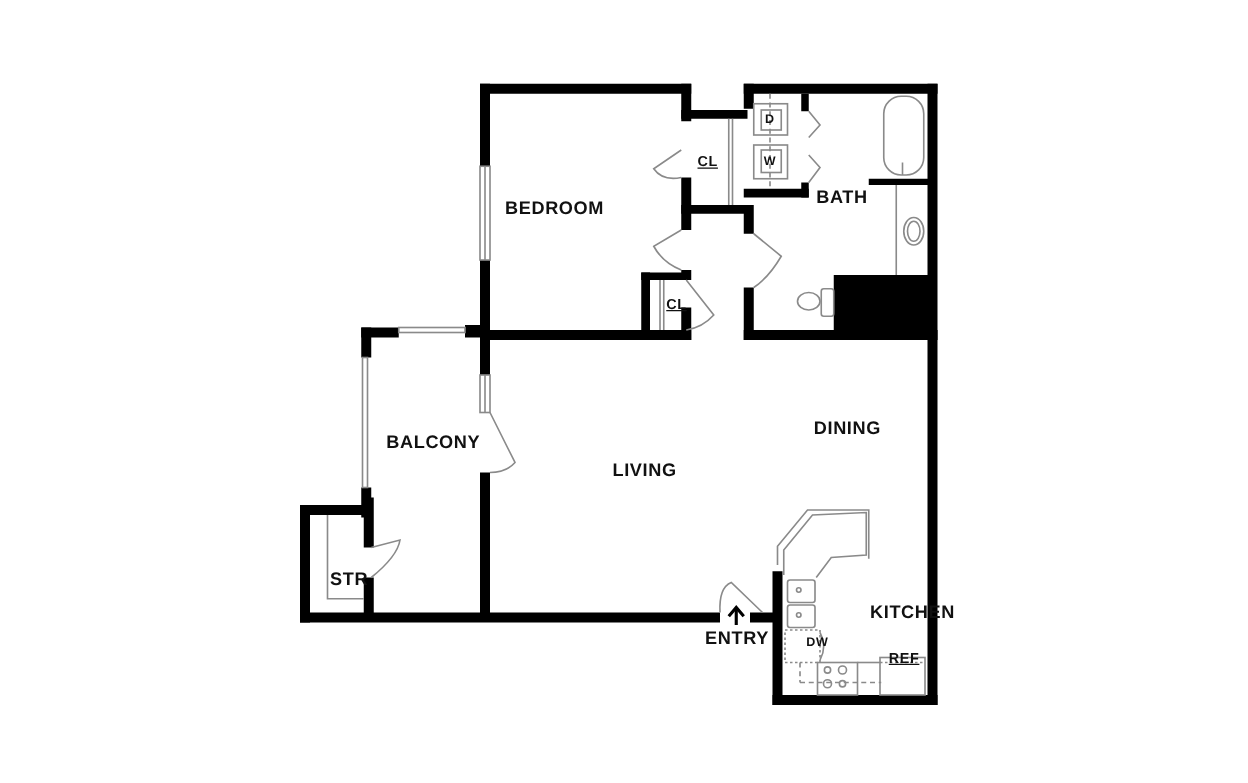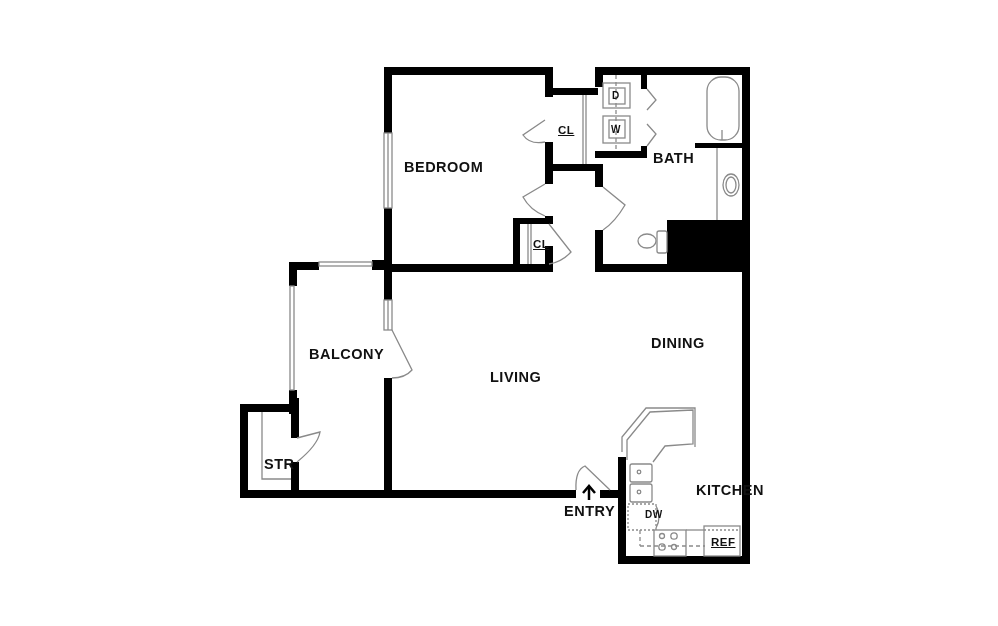--- a/index.html
+++ b/index.html
@@ -141,14 +141,14 @@
 <div class="lbl sm" style="left:533px;top:238px;">CL</div>
 <div class="lbl" style="left:653px;top:150px;">BATH</div>
 <div class="lbl xs" style="left:612px;top:90px;">D</div>
 <div class="lbl xs" style="left:611px;top:124px;">W</div>
 <div class="lbl" style="left:309px;top:346px;">BALCONY</div>
 <div class="lbl" style="left:264px;top:456px;">STR</div>
 <div class="lbl" style="left:458px;top:369px;margin-left:32px;">LIVING</div>
 <div class="lbl" style="left:641px;top:335px;margin-left:10px;">DINING</div>
 <div class="lbl" style="left:696px;top:482px;">KITCHEN</div>
 <div class="lbl xs" style="left:632px;top:509px;margin-left:13px;">DW</div>
-<div class="lbl sm" style="left:711px;top:536px;">REF</div>
+<div class="lbl sm" style="left:711px;top:521px;">REF</div>
 <div class="lbl" style="left:564px;top:503px;text-align:center;">ENTRY</div>
 
 </body></html>

